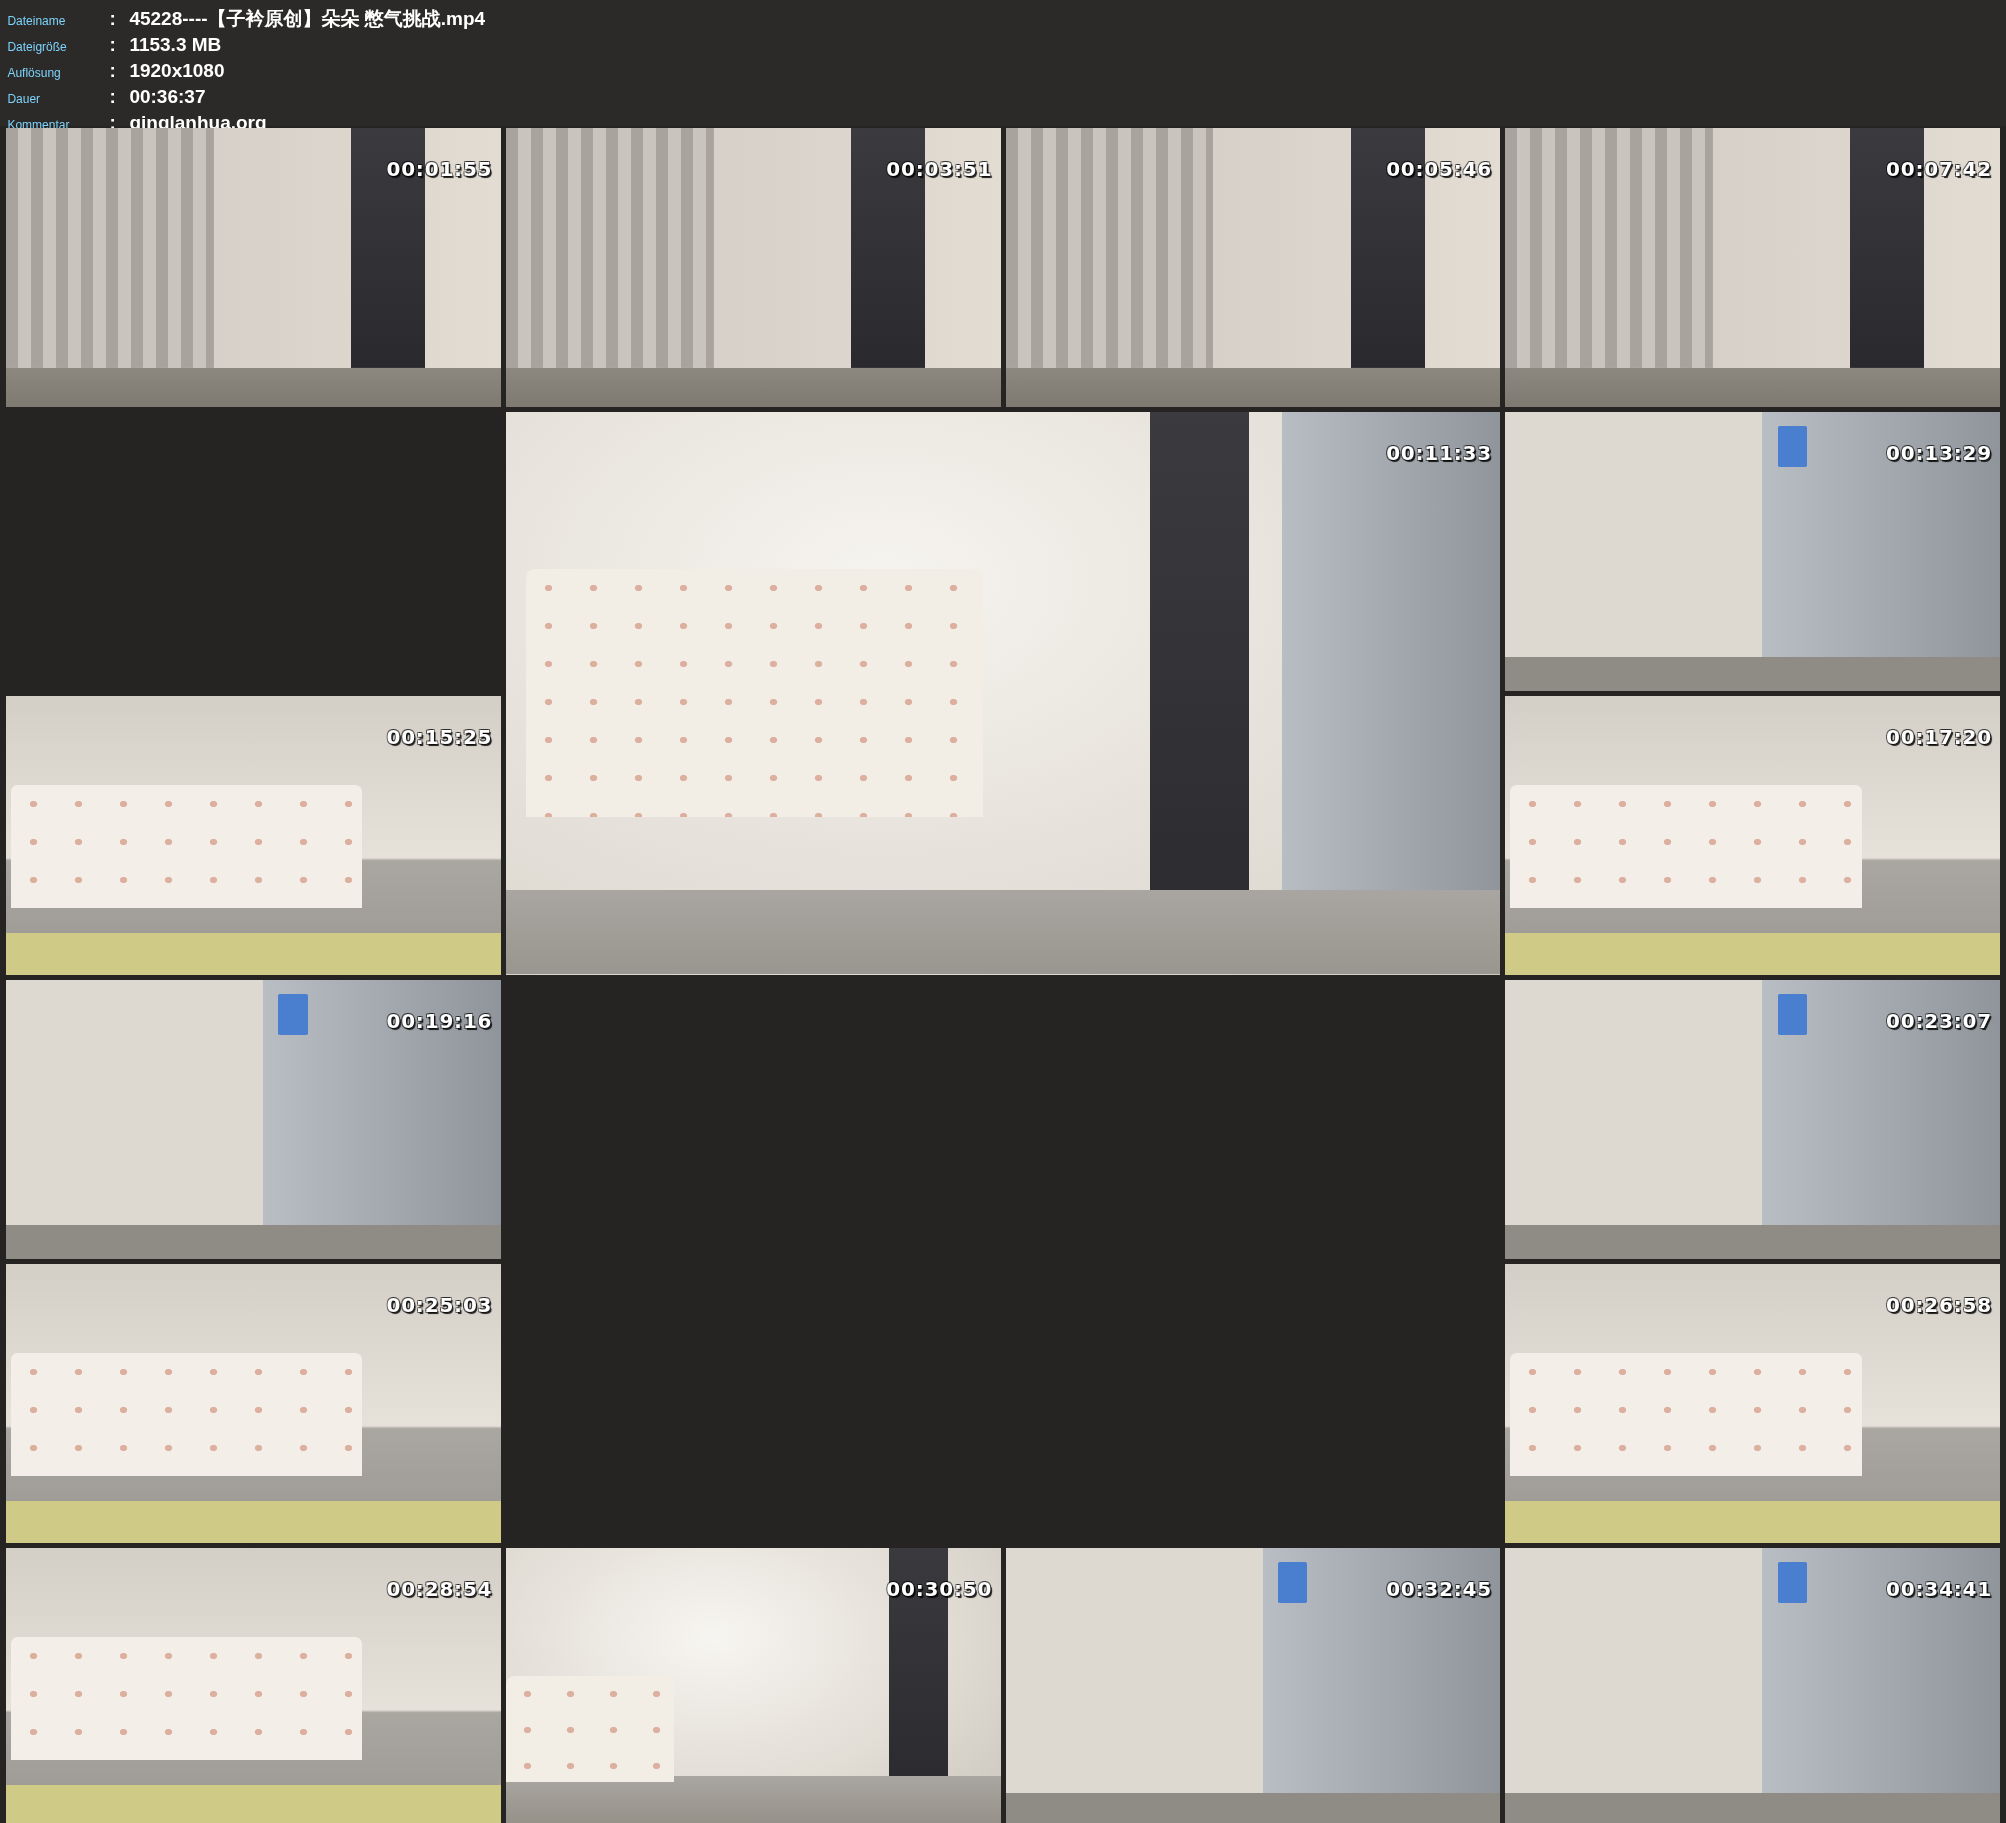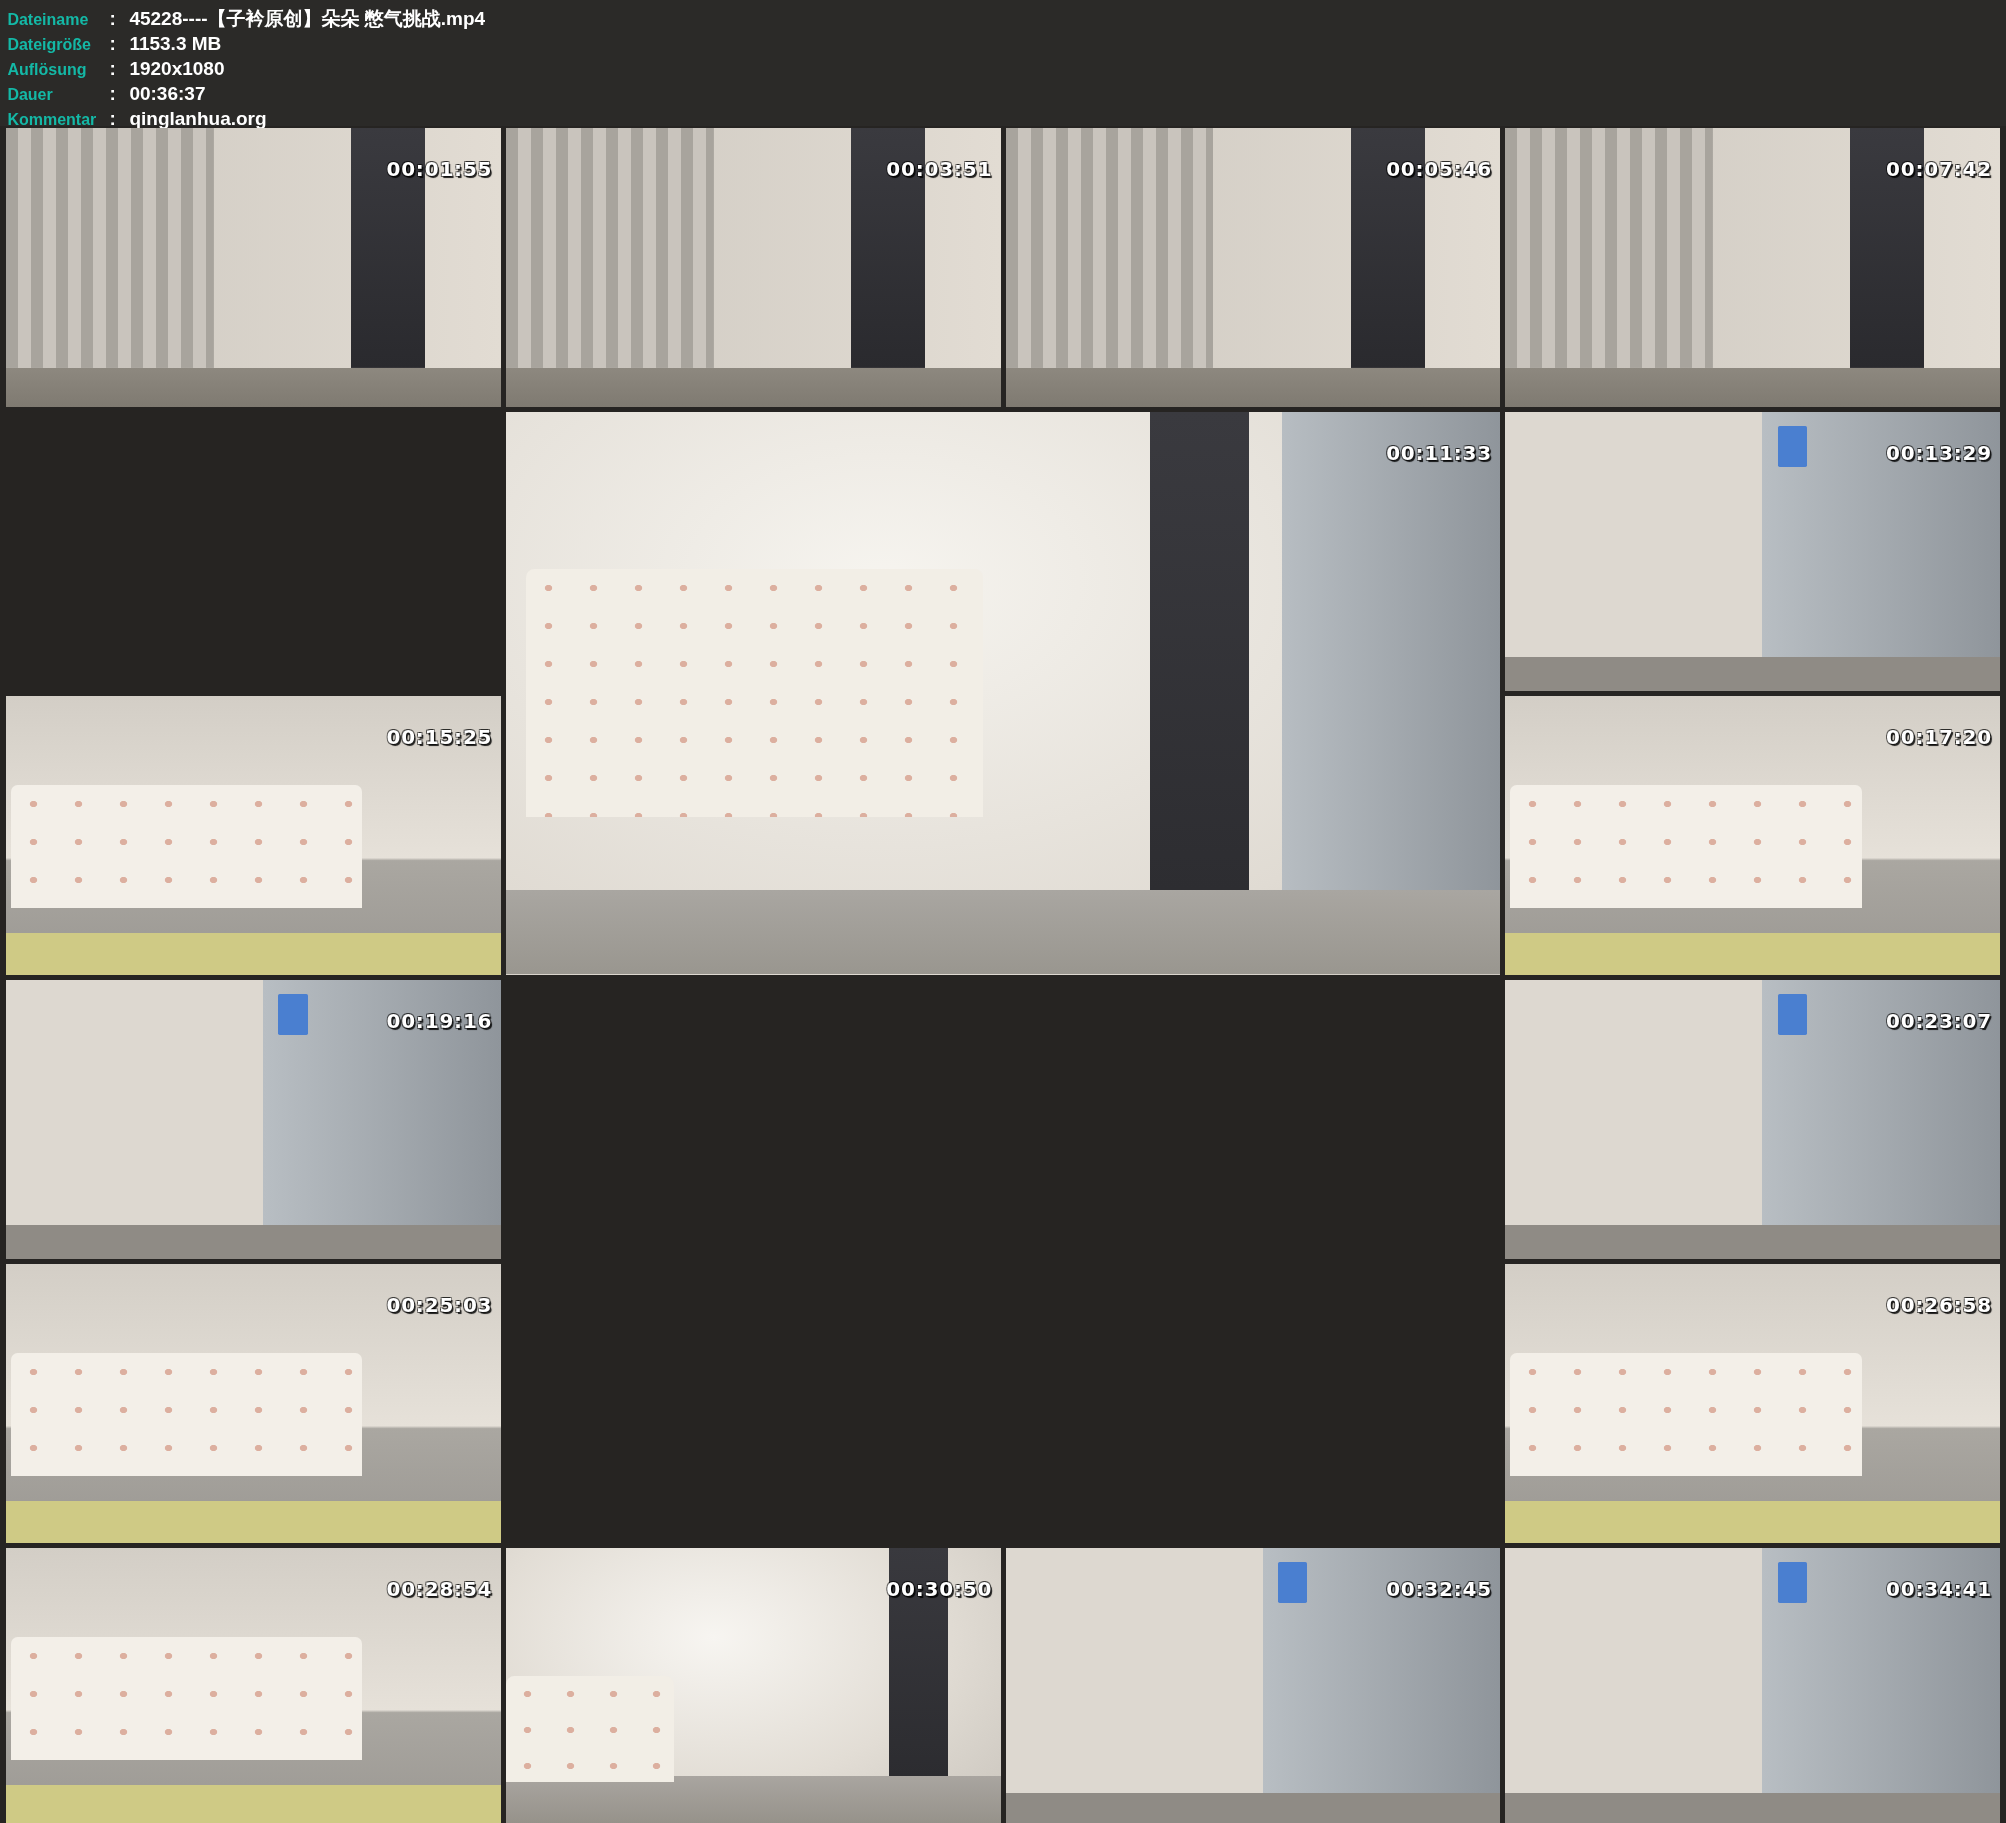--- a/index.html
+++ b/index.html
@@ -12,23 +12,23 @@
   
   .meta {
     padding: 7.4px 0 3.3px 7.4px;
     height: 126px;
     background: #2b2a28;
   }
   .meta-row { line-height: 23px; white-space: nowrap; }
   .meta-label {
     display: inline-block;
     width: 102px;
-    color: #14b8a6;
-    font-size: 16px;
-    font-weight: bold;
+    color: #7dd3fc;
+    font-size: 12px;
+    font-weight: normal;
   }
   .meta-colon {
     display: inline-block;
     width: 20px;
     color: #ffffff;
     font-size: 19px;
     font-weight: bold;
   }
   .meta-value {
     color: #ffffff;

